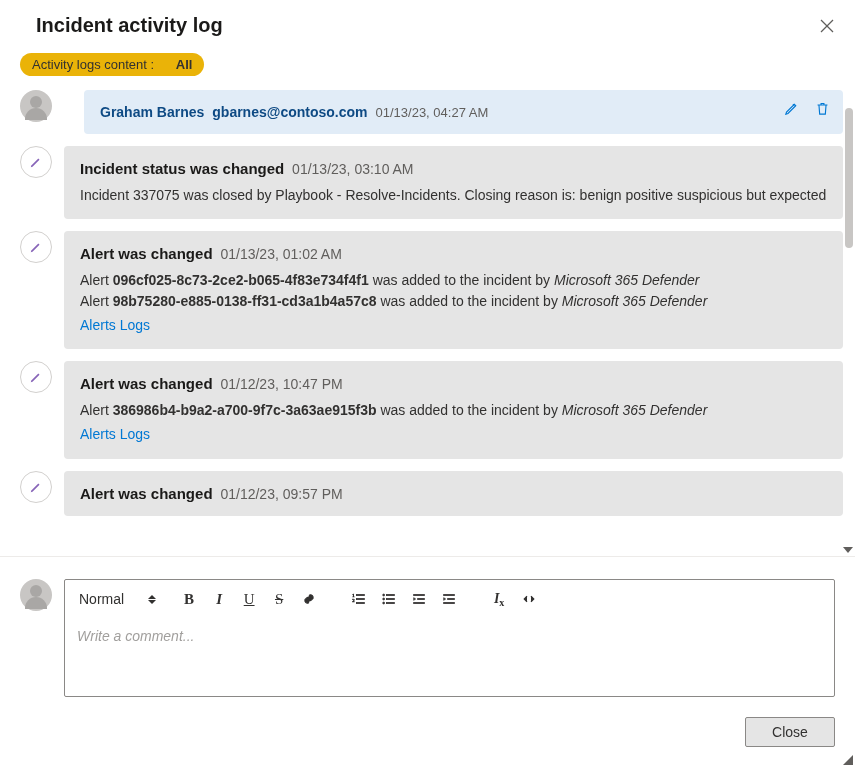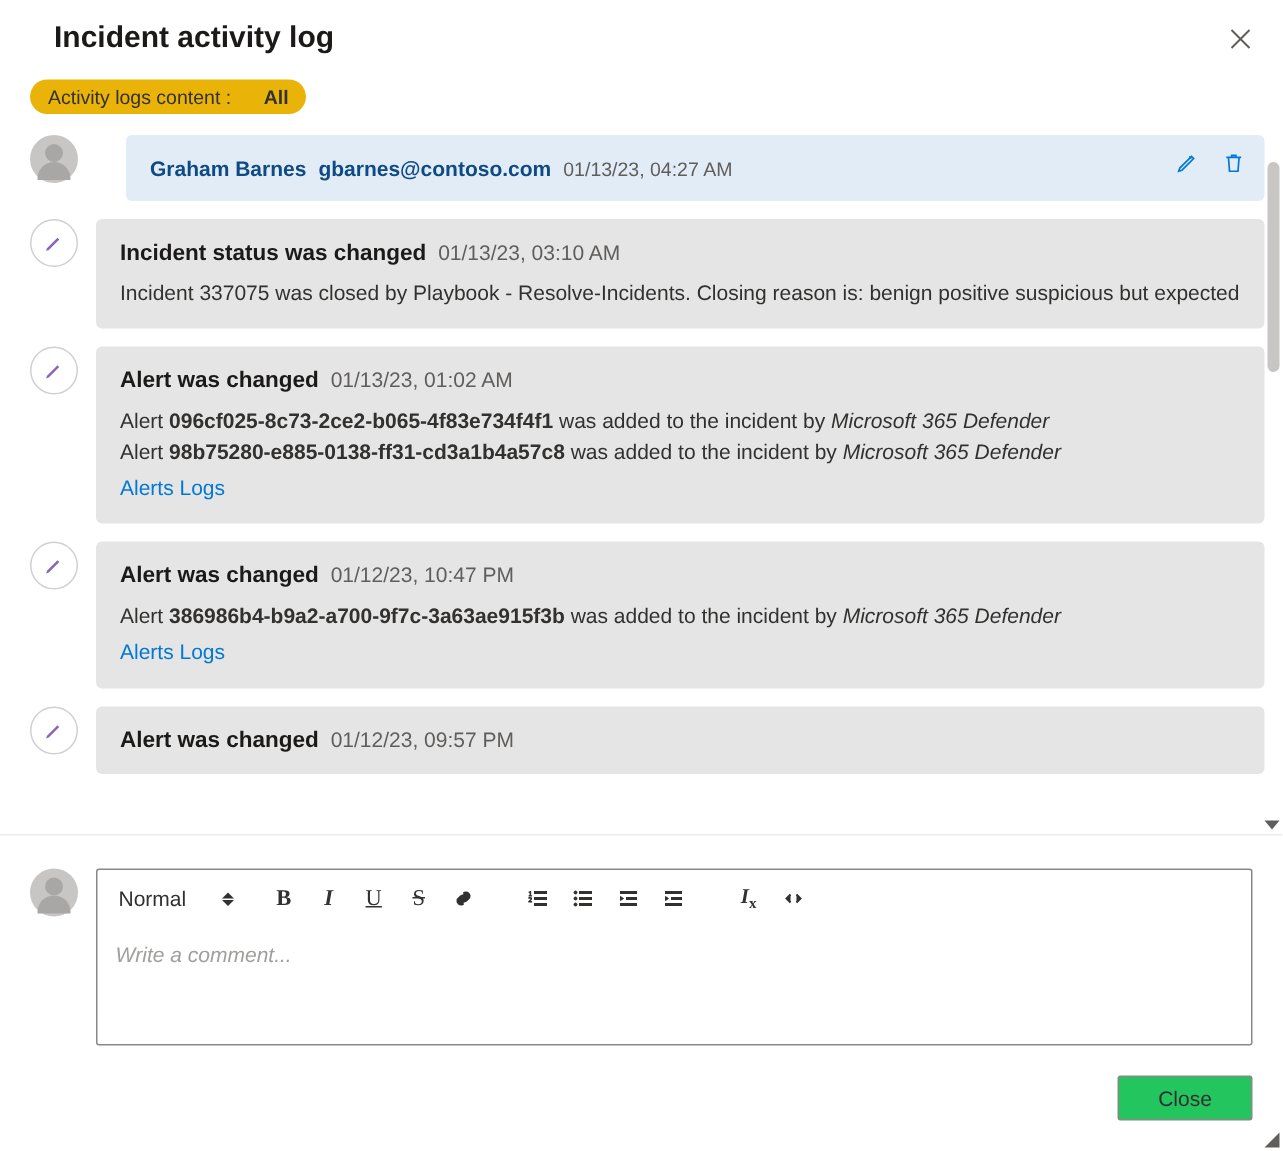--- a/index.html
+++ b/index.html
@@ -238,21 +238,21 @@
   }
   .btn {
     min-width: 90px;
     padding: 6px 18px;
     font-size: 14px;
     border-radius: 2px;
     cursor: pointer;
     text-align: center;
   }
   .btn-secondary {
-    background: #22c55e;
+    background: #e5e5e5;
     border: 1px solid #8a8886;
     color: #323130;
   }
   .btn-primary {
     background: #0078d4;
     border: 1px solid #0078d4;
     color: #fff;
     font-weight: 600;
   }
   .resize-grip{

